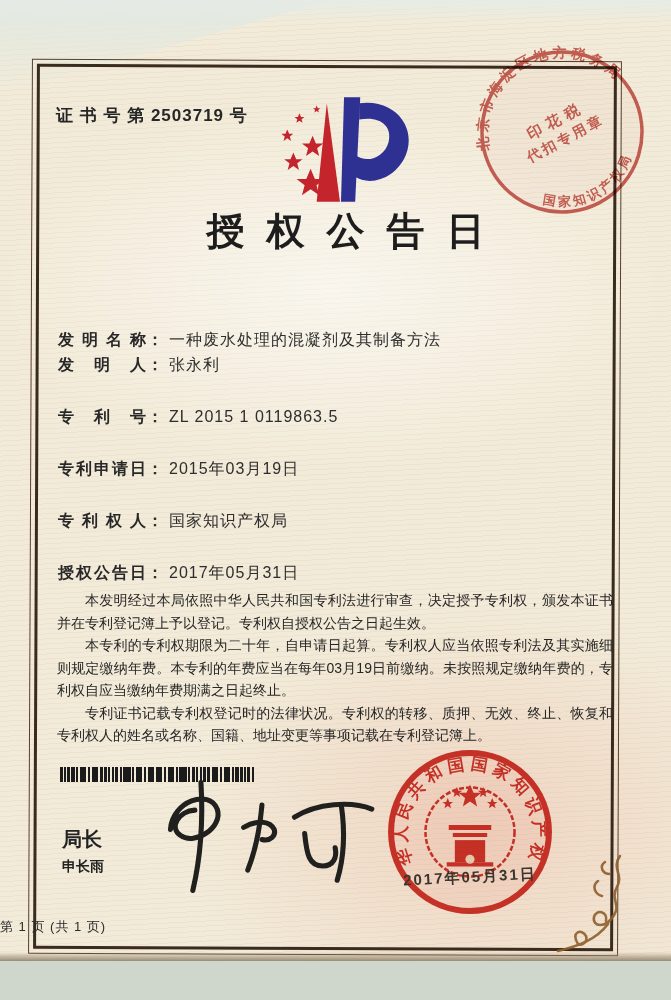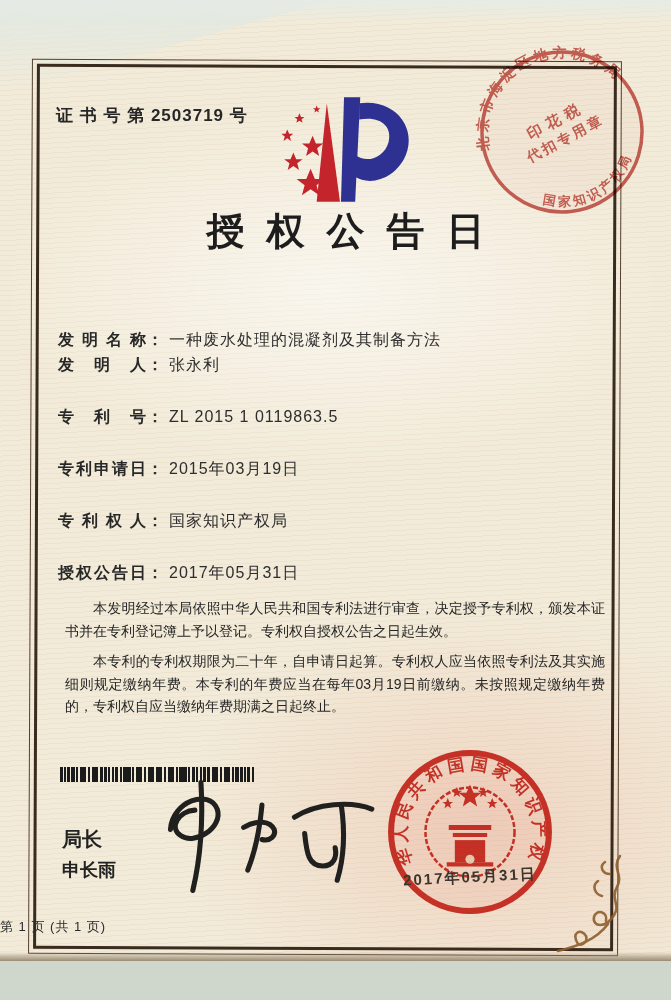--- a/index.html
+++ b/index.html
@@ -38,28 +38,28 @@
   .f-row:nth-child(3){top:110px;}
   .f-row:nth-child(4){top:162px;}
   .f-row:nth-child(5){top:214px;}
   .f-row:nth-child(6){top:266px;}
   .f-label{display:inline-block;width:88px;text-align:justify;text-align-last:justify;
     font-weight:600;color:#282828;vertical-align:top;}
   .f-colon{display:inline-block;margin:0 6px 0 1px;font-weight:600;}
   .f-value{letter-spacing:1px;}
   .paras{position:absolute;left:57px;top:589px;width:556px;font-size:14px;
     line-height:22.5px;color:#262626;text-align:justify;}
-  .paras p{margin:8px;text-indent:2em;}
+  .paras p{margin:0;text-indent:2em;}
   .barcode{position:absolute;left:60px;top:767px;width:196px;height:15px;
     background-image:
       repeating-linear-gradient(90deg,#1b1b1b 0 2px,transparent 2px 4px),
       repeating-linear-gradient(90deg,#1b1b1b 0 1px,transparent 1px 7px),
       repeating-linear-gradient(90deg,#1b1b1b 0 3px,transparent 3px 11px);}
   .director-title{position:absolute;left:62px;top:826px;font-size:20px;font-weight:600;color:#222;}
-  .director-name{position:absolute;left:62px;top:858px;font-size:18px;font-weight:600;color:#222;}
+  .director-name{position:absolute;left:62px;top:858px;font-size:14px;font-weight:600;color:#222;}
   .signature{position:absolute;left:142px;top:776px;width:244px;height:118px;}
   .seal{position:absolute;left:384px;top:746px;width:172px;height:172px;
     mix-blend-mode:multiply;opacity:0.93;}
   .seal-date{position:absolute;left:378px;top:868px;width:184px;text-align:center;
     font-size:15px;font-weight:600;color:#3c352d;letter-spacing:2px;transform:rotate(-3deg);}
   .footer{position:absolute;left:0;right:0;top:918px;text-align:left;
     font-size:13px;color:#2b2b2b;letter-spacing:1px;}
   .ornament{position:absolute;left:548px;top:854px;width:82px;height:104px;}
 </style>
 </head>
@@ -126,20 +126,21 @@
       <span class="f-label">专利权人</span><span class="f-colon">：</span><span class="f-value">国家知识产权局</span>
     </div>
     <div class="f-row">
       <span class="f-label">授权公告日</span><span class="f-colon">：</span><span class="f-value">2017年05月31日</span>
     </div>
   </div>
 
   <div class="paras">
     <p>本发明经过本局依照中华人民共和国专利法进行审查，决定授予专利权，颁发本证书并在专利登记簿上予以登记。专利权自授权公告之日起生效。</p>
     <p>本专利的专利权期限为二十年，自申请日起算。专利权人应当依照专利法及其实施细则规定缴纳年费。本专利的年费应当在每年03月19日前缴纳。未按照规定缴纳年费的，专利权自应当缴纳年费期满之日起终止。</p>
+    <p>专利证书记载专利权登记时的法律状况。专利权的转移、质押、无效、终止、恢复和专利权人的姓名或名称、国籍、地址变更等事项记载在专利登记簿上。</p>
   </div>
 
   <div class="barcode"></div>
 
   <div class="director-title">局长</div>
   <div class="director-name">申长雨</div>
 
   <svg class="signature" viewBox="0 0 240 115">
     <g fill="none" stroke="#20201e" stroke-width="5" stroke-linecap="round">
       <path d="M28,52 C30,24 66,12 74,32 C80,50 52,68 38,58 C26,50 36,34 52,33"></path>

